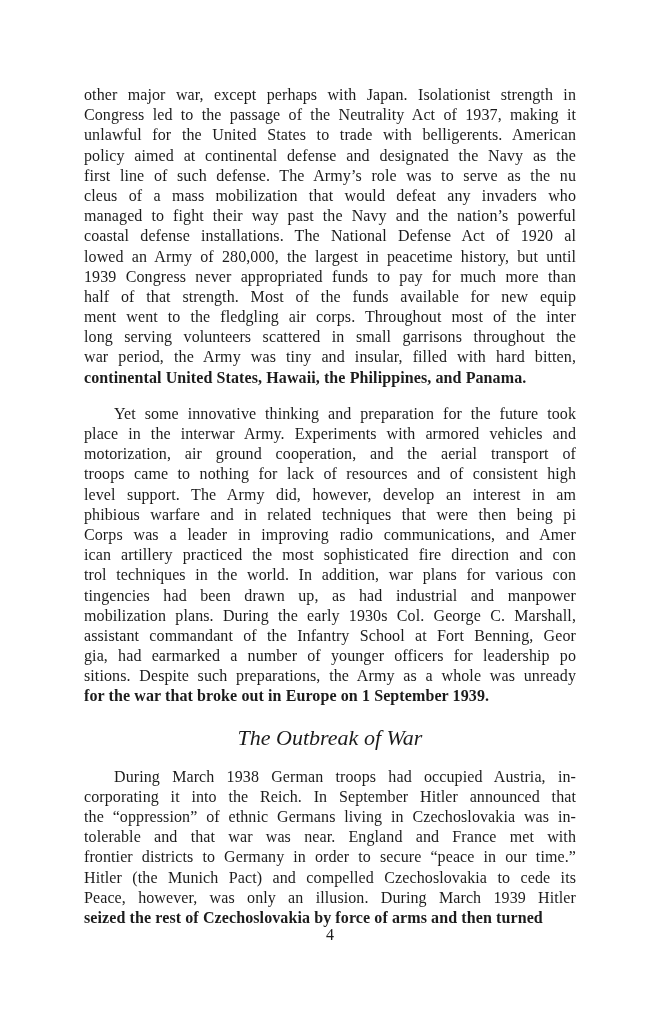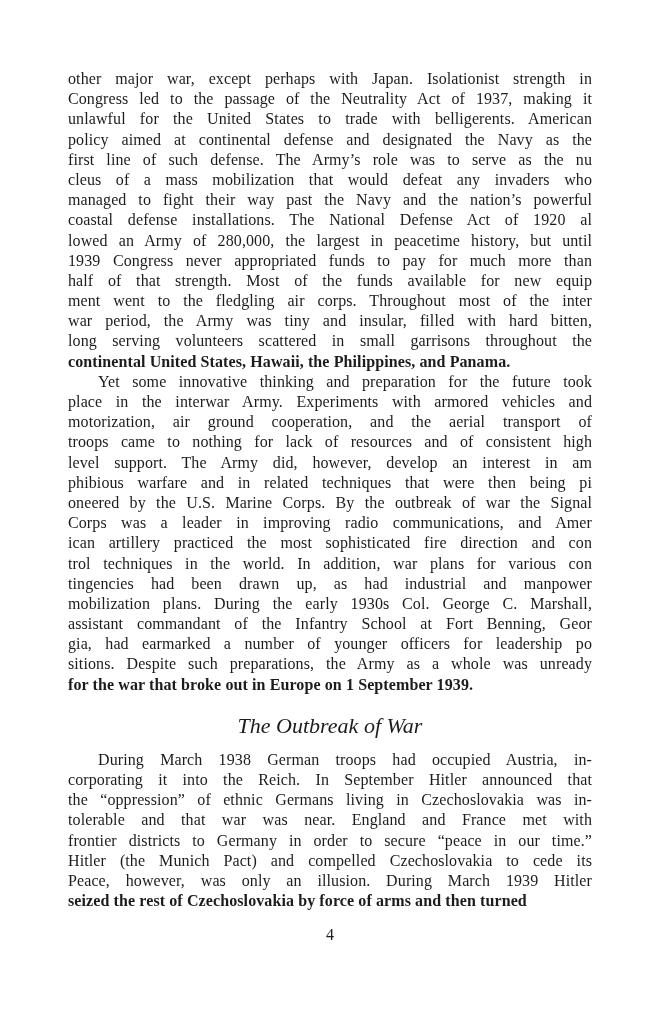--- a/index.html
+++ b/index.html
@@ -16,21 +16,21 @@
     color: #1c1c1c;
     overflow: hidden;
   }
   .text-block {
     position: absolute;
     left: 68px;
     top: 69px;
     width: 524px;
   }
   .para {
-    margin: 0;
+    margin: 16px;
     padding: 0;
   }
   .line {
     font-size: 16px;
     line-height: 20.2px;
     height: 20.2px;
     text-align: justify;
     text-align-last: justify;
     white-space: nowrap;
     overflow: hidden;
@@ -76,32 +76,31 @@
         <div class="line">unlawful for the United States to trade with belligerents. American</div>
         <div class="line">policy aimed at continental defense and designated the Navy as the</div>
         <div class="line">first line of such defense. The Army’s role was to serve as the nu</div>
         <div class="line">cleus of a mass mobilization that would defeat any invaders who</div>
         <div class="line">managed to fight their way past the Navy and the nation’s powerful</div>
         <div class="line">coastal defense installations. The National Defense Act of 1920 al</div>
         <div class="line">lowed an Army of 280,000, the largest in peacetime history, but until</div>
         <div class="line">1939 Congress never appropriated funds to pay for much more than</div>
         <div class="line">half of that strength. Most of the funds available for new equip</div>
         <div class="line">ment went to the fledgling air corps. Throughout most of the inter</div>
+        <div class="line">long serving volunteers scattered in small garrisons throughout the</div>
         <div class="line">war period, the Army was tiny and insular, filled with hard bitten,</div>
-        <div class="line">long serving volunteers scattered in small garrisons throughout the</div>
         <div class="line">continental United States, Hawaii, the Philippines, and Panama.</div>
       </div>
     <div class="para indented">
         <div class="line">Yet some innovative thinking and preparation for the future took</div>
         <div class="line">place in the interwar Army. Experiments with armored vehicles and</div>
         <div class="line">motorization, air ground cooperation, and the aerial transport of</div>
         <div class="line">troops came to nothing for lack of resources and of consistent high</div>
         <div class="line">level support. The Army did, however, develop an interest in am</div>
         <div class="line">phibious warfare and in related techniques that were then being pi</div>
-        <div class="line">oneered by the U.S. Marine Corps. By the outbreak of war the Signal</div>
         <div class="line">Corps was a leader in improving radio communications, and Amer</div>
         <div class="line">ican artillery practiced the most sophisticated fire direction and con</div>
         <div class="line">trol techniques in the world. In addition, war plans for various con</div>
         <div class="line">tingencies had been drawn up, as had industrial and manpower</div>
         <div class="line">mobilization plans. During the early 1930s Col. George C. Marshall,</div>
         <div class="line">assistant commandant of the Infantry School at Fort Benning, Geor</div>
         <div class="line">gia, had earmarked a number of younger officers for leadership po</div>
         <div class="line">sitions. Despite such preparations, the Army as a whole was unready</div>
         <div class="line">for the war that broke out in Europe on 1 September 1939.</div>
       </div>

